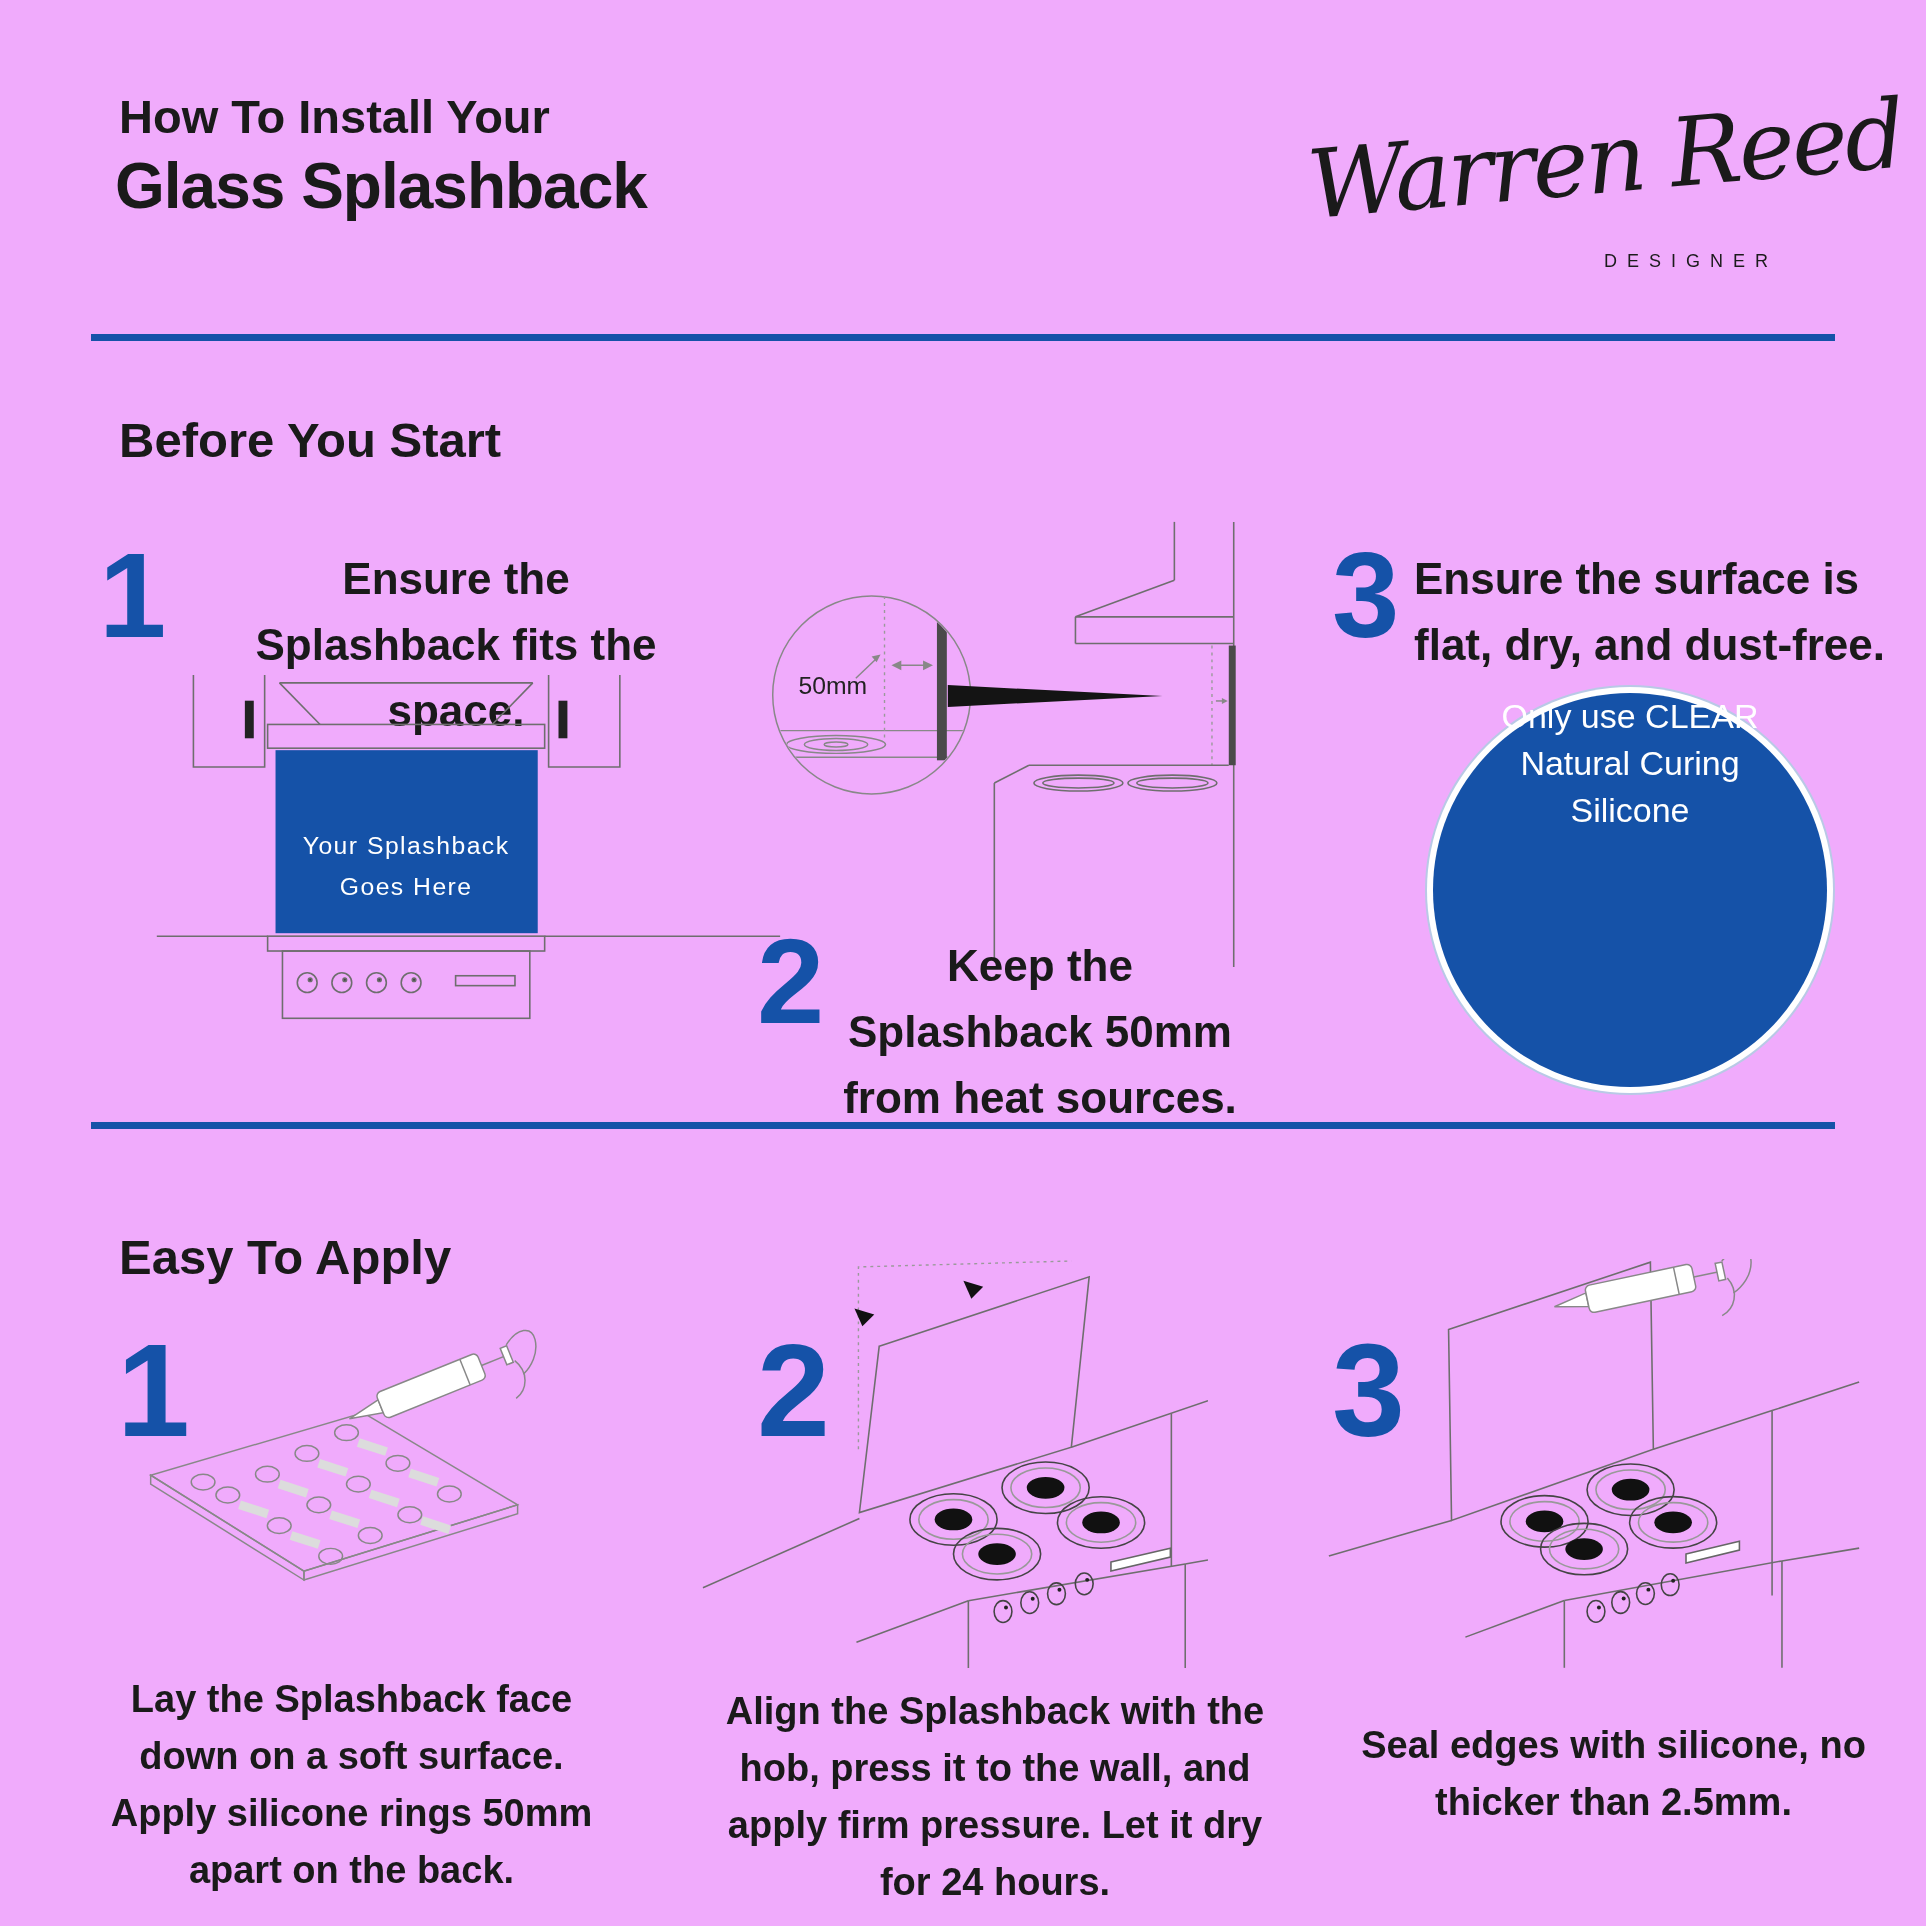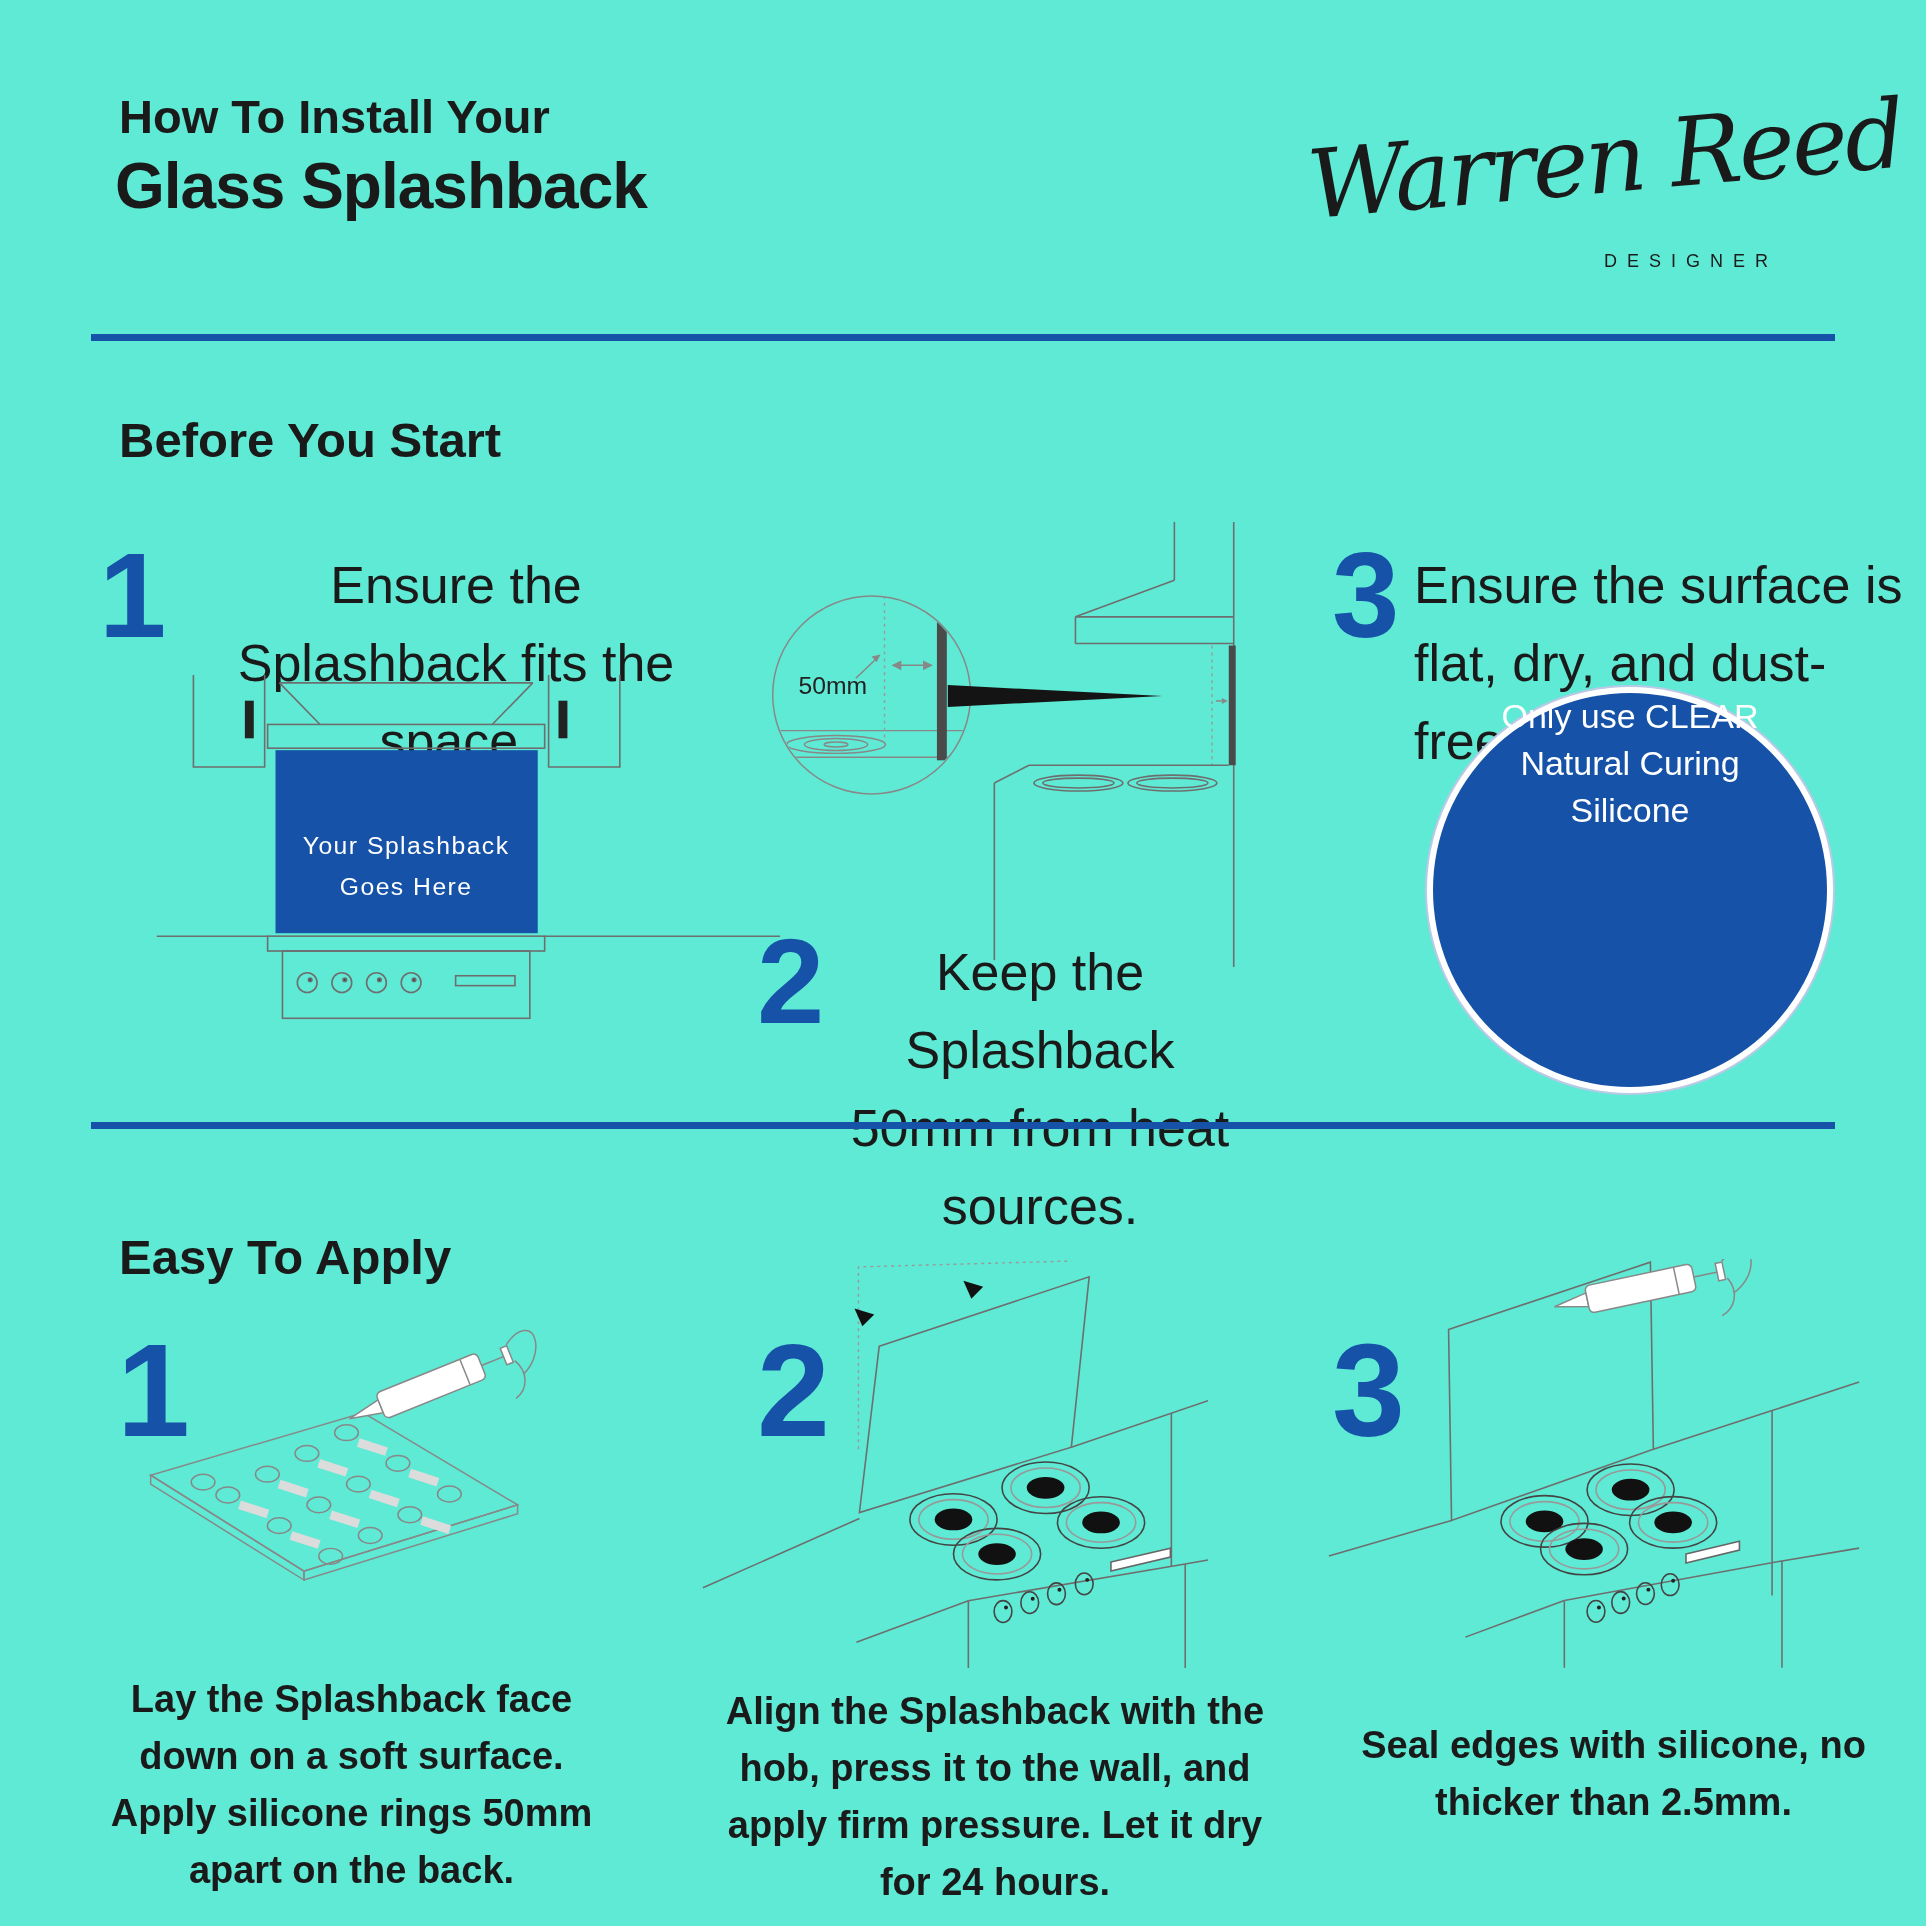--- a/index.html
+++ b/index.html
@@ -1,28 +1,28 @@
 <!DOCTYPE html>
 <html><head>
 <meta charset="utf-8">
 <style>
   html,body{margin:0;padding:0;background:#fff;}
-  .page{position:relative;width:1927px;height:1927px;background:#5eead4;
+  .page{position:relative;width:1927px;height:1927px;background:#f0abfc;
         font-family:"Liberation Sans",sans-serif;color:#1a1a1a;overflow:hidden;}
   .abs{position:absolute;}
   .title1{font-size:47px;font-weight:700;letter-spacing:0;}
   .title2{font-size:64px;font-weight:700;letter-spacing:-1px;}
   .signature{font-family:"DejaVu Serif",serif;font-style:italic;font-weight:400;
              font-size:95px;letter-spacing:-3px;transform:rotate(-5deg);white-space:nowrap;}
   .logo-sub{font-size:18px;letter-spacing:10px;font-weight:400;color:#1b1b1b;}
   .rule{height:7px;background:#1552a8;}
   .section-h{font-size:49px;font-weight:700;}
   .step-num{color:#1552a8;font-weight:700;font-size:121px;line-height:1;}
   .step-num-lg{color:#1552a8;font-weight:700;font-size:131px;line-height:1;}
-  .step-text{font-size:52px;font-weight:400;line-height:1.5;text-align:center;}
+  .step-text{font-size:44px;font-weight:700;line-height:1.5;text-align:center;}
   .step-text.left{text-align:left;}
   .caption{font-size:38px;font-weight:700;line-height:1.5;text-align:center;}
   .note-circle{width:394px;height:394px;border-radius:50%;background:#1552a8;
                box-shadow:0 0 0 6px #ffffff,0 0 0 8px #b9c9e6;
                display:flex;align-items:flex-start;justify-content:center;}
   .note-circle .txt{width:315px;color:#ffffff;font-size:34px;line-height:1.38;
                     text-align:center;font-weight:400;}
   svg{display:block;}
   svg text{font-family:"Liberation Sans",sans-serif;}
   svg .ln{stroke:#6e6e6e;stroke-width:1.6;fill:none;}

